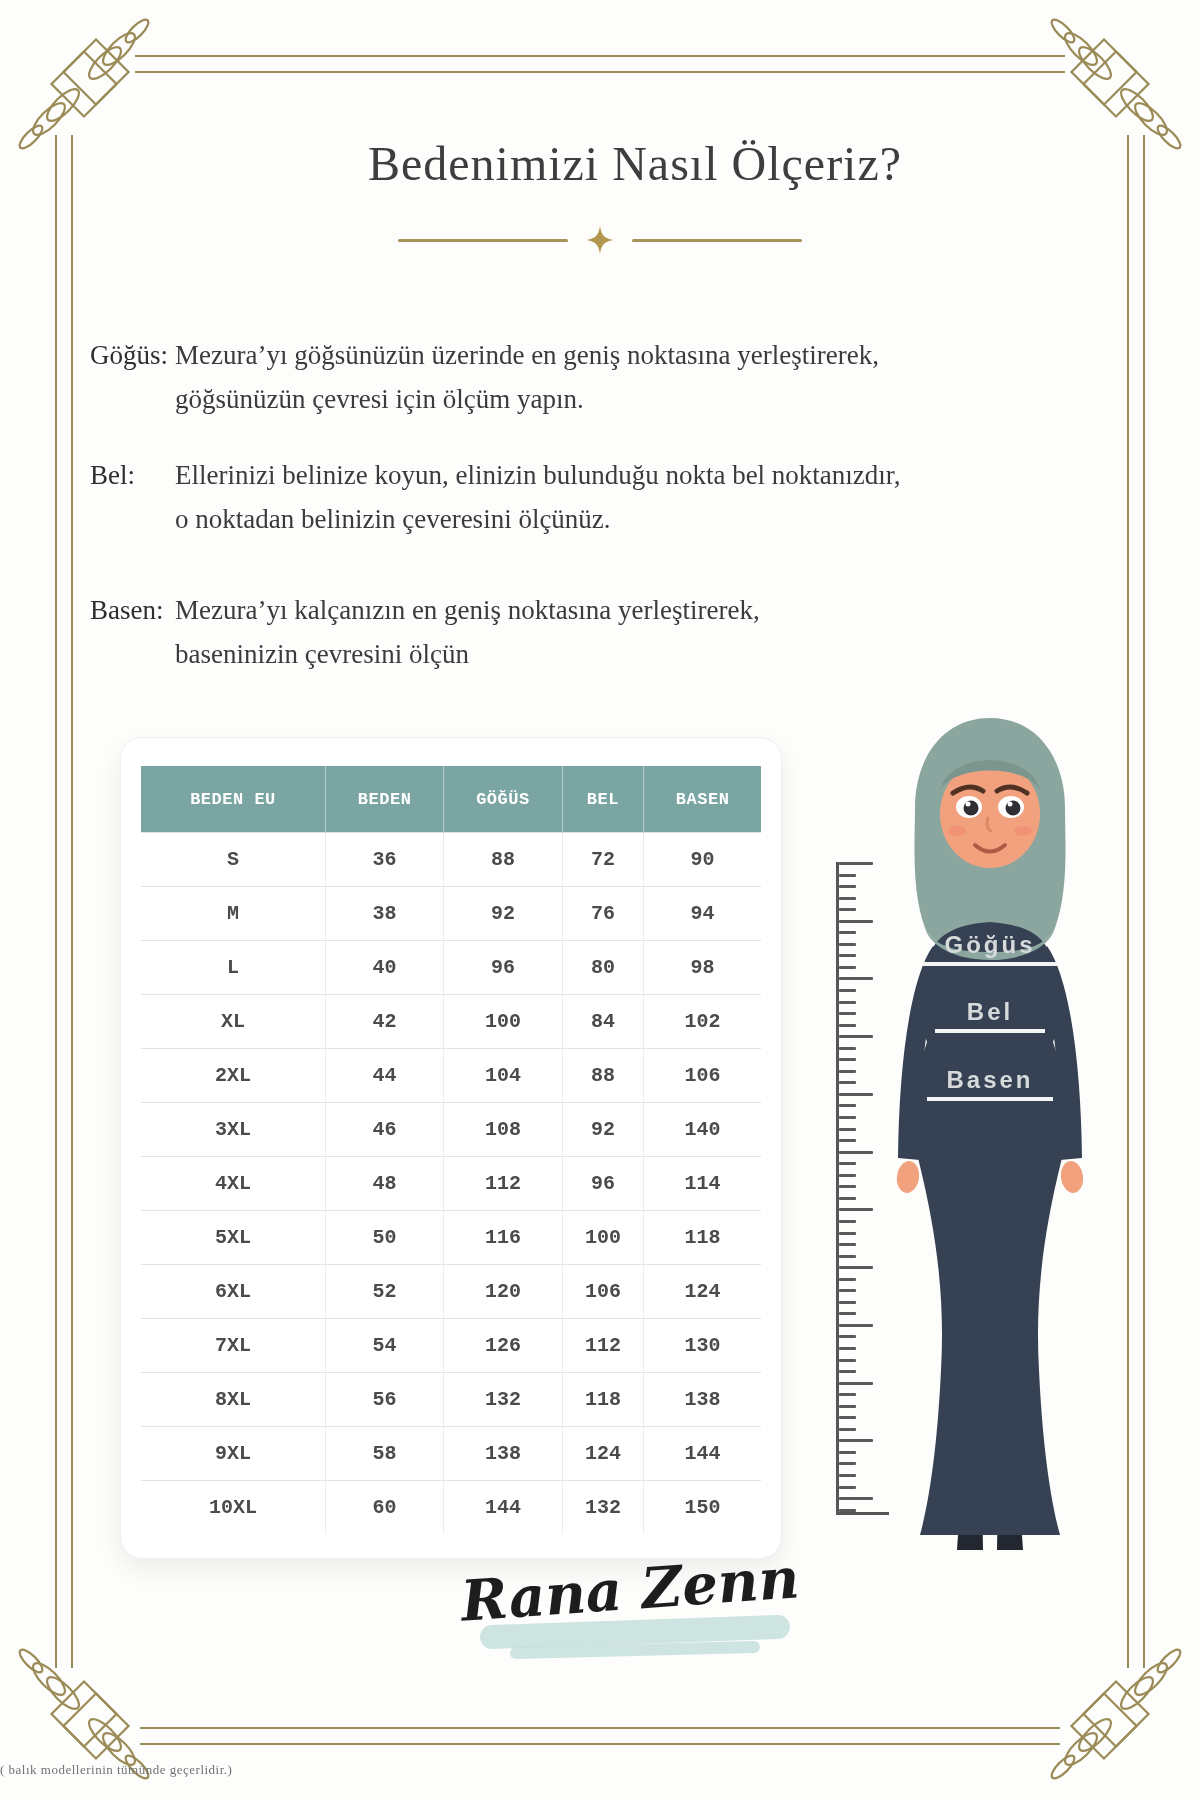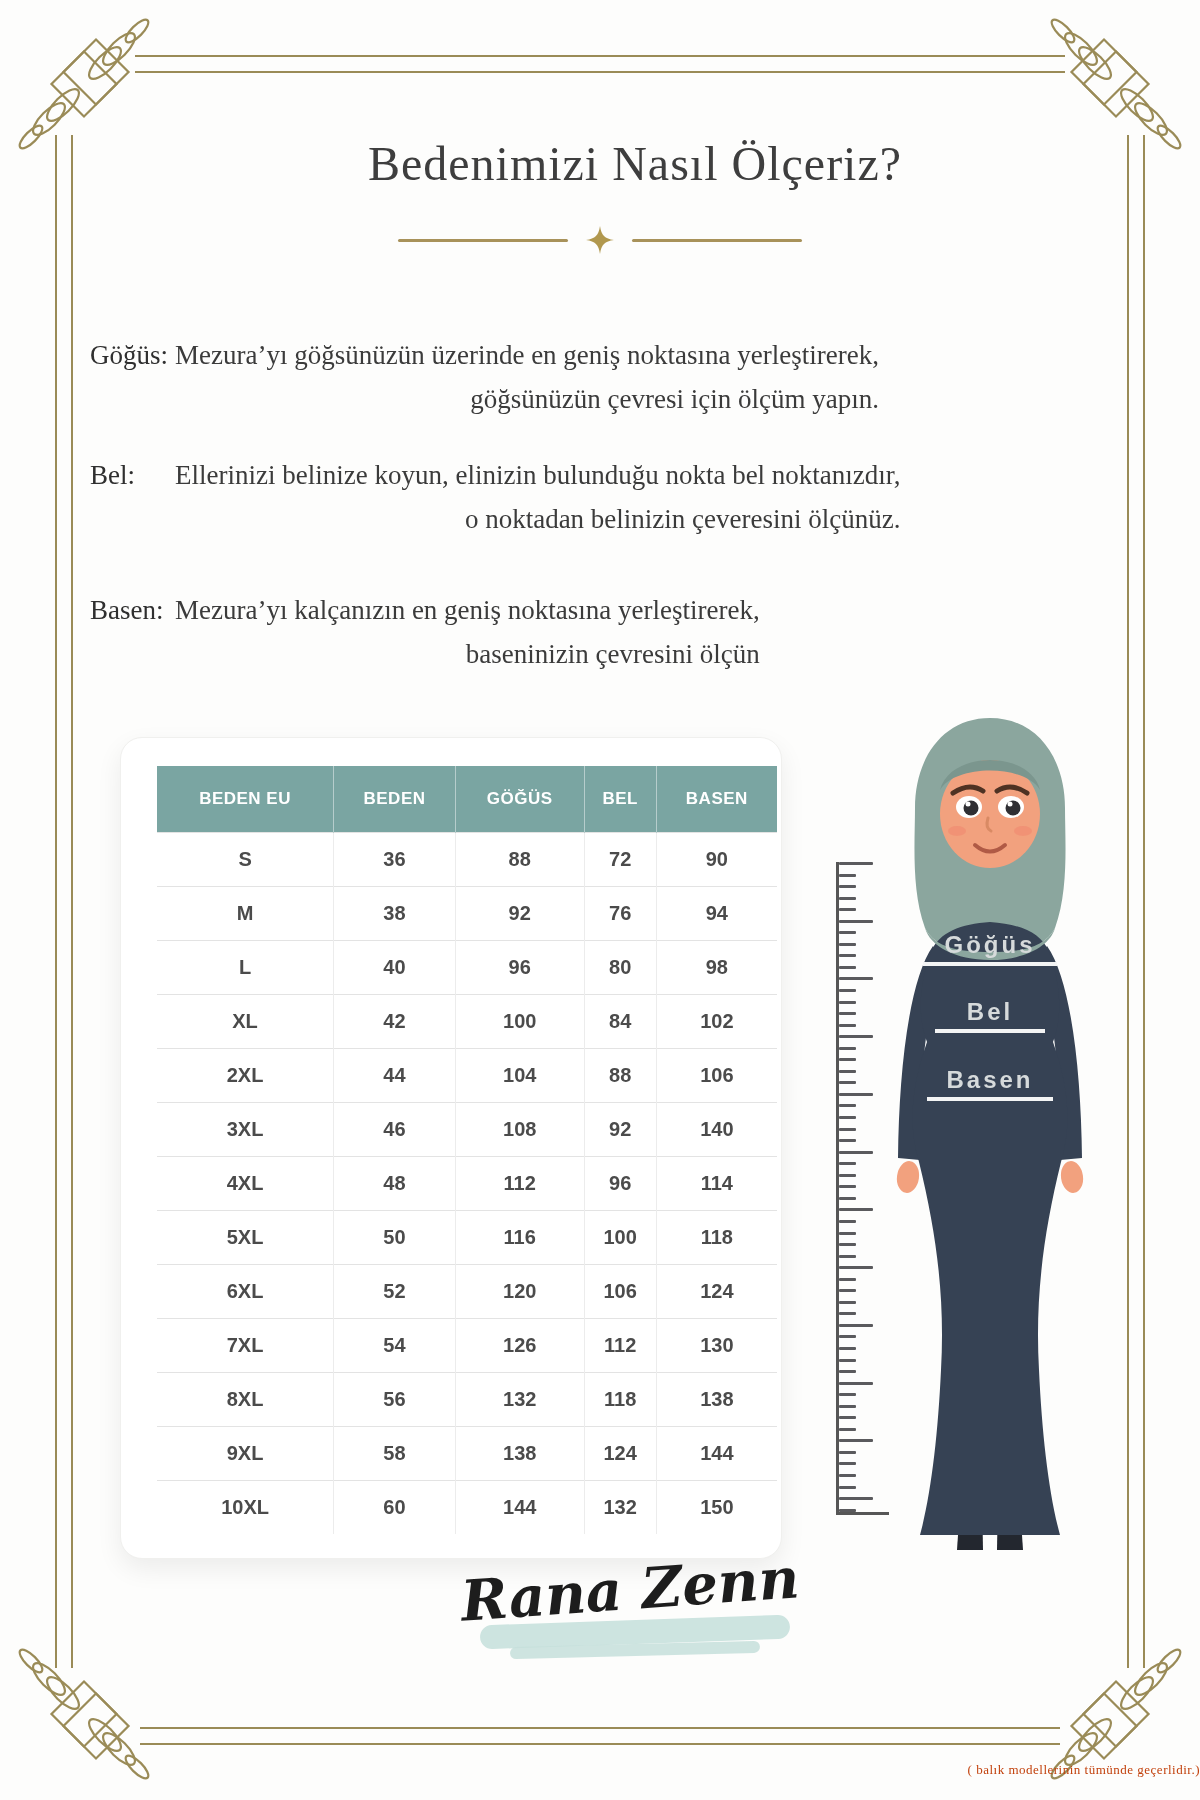--- a/index.html
+++ b/index.html
@@ -15,30 +15,30 @@
   .title{position:absolute;top:136px;left:0;width:100%;text-align:center;
          font-size:48px;letter-spacing:1px;color:#3e3e3e;margin-left:35px;}
   .divider{position:absolute;top:226px;left:0;width:100%;display:flex;
            align-items:center;justify-content:center;gap:18px;}
   .divider .bar{width:170px;height:3px;background:#a8925a;border-radius:3px;}
   .divider svg{display:block;}
 
   
   .instr{position:absolute;left:90px;width:1020px;display:flex;}
   .instr .lbl{width:85px;font-weight:normal;font-size:27px;line-height:44px;color:#2f2f2f;flex:none;}
-  .instr .txt{font-size:27px;line-height:44px;color:#3b3b3b;text-align:right;}
+  .instr .txt{font-size:27px;line-height:44px;color:#3b3b3b;}
   #instr-0{top:333px;}
   #instr-1{top:453px;}
   #instr-2{top:588px;}
 
   
   .card{position:absolute;left:120px;top:737px;width:660px;height:820px;background:#ffffff;
         border:1px solid #f0f0ee;border-radius:22px;box-shadow:0 10px 26px rgba(0,0,0,0.07);}
-  table.size{position:absolute;left:36px;top:28px;width:620px;border-collapse:collapse;
-             font-family:Liberation Sans, sans-serif;}
+  table.size{position:absolute;left:20px;top:28px;width:620px;border-collapse:collapse;
+             font-family:Liberation Mono, monospace;}
   table.size th{background:#7aa5a2;color:#ffffff;font-size:17px;font-weight:bold;
                 letter-spacing:.5px;height:64px;text-align:center;
                 border-right:1px solid rgba(255,255,255,.45);}
   table.size th:last-child{border-right:none;}
   table.size td{height:51px;text-align:center;font-size:20px;font-weight:bold;color:#4b4b4b;
                 border-top:1px solid #e3e3e3;border-right:1px solid #ececec;background:#fff;}
   table.size td:last-child{border-right:none;}
 
   
   .ruler{position:absolute;left:836px;top:862px;width:50px;height:650px;
@@ -56,22 +56,22 @@
   .signature{position:absolute;left:420px;top:1556px;width:420px;height:150px;}
   .sig-brush1{position:absolute;left:60px;top:64px;width:310px;height:24px;background:#cde4e0;
               border-radius:12px;transform:rotate(-2deg);}
   .sig-brush2{position:absolute;left:90px;top:88px;width:250px;height:12px;background:#c5dfda;
               border-radius:6px;transform:rotate(-1.5deg);opacity:.85;}
   .sig-text{position:absolute;left:0;top:0;width:100%;text-align:center;
             font-family:"DejaVu Serif", serif;font-style:italic;font-weight:bold;
             font-size:56px;color:#1d1d1d;transform:rotate(-4deg);}
 
   
-  .footnote{position:absolute;top:1762px;left:0;width:100%;text-align:right;
-            font-size:13px;color:#c2410c;letter-spacing:.5px;}
+  .footnote{position:absolute;top:1762px;left:0;width:100%;text-align:left;
+            font-size:13px;color:#737373;letter-spacing:.5px;}
 </style>
 </head>
 <body>
 
 <div id="page">
 
   <svg width="0" height="0" style="position:absolute">
     <symbol id="orn" viewBox="0 0 170 170">
       <g fill="none" stroke="#9a8b57" stroke-width="2.2">
         <rect x="62" y="62" width="46" height="46" transform="rotate(45 85 85)"></rect>

